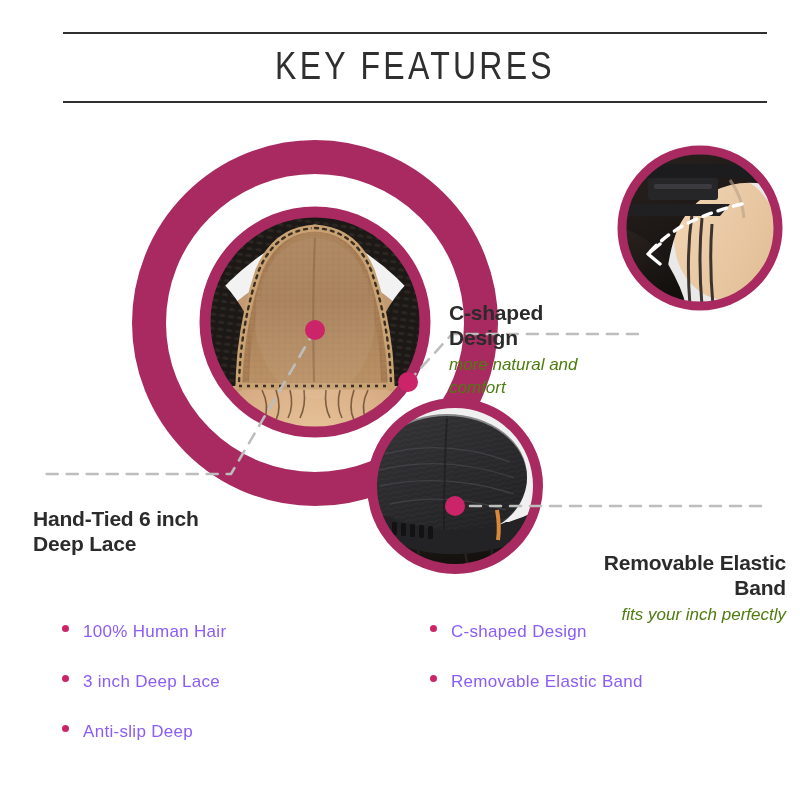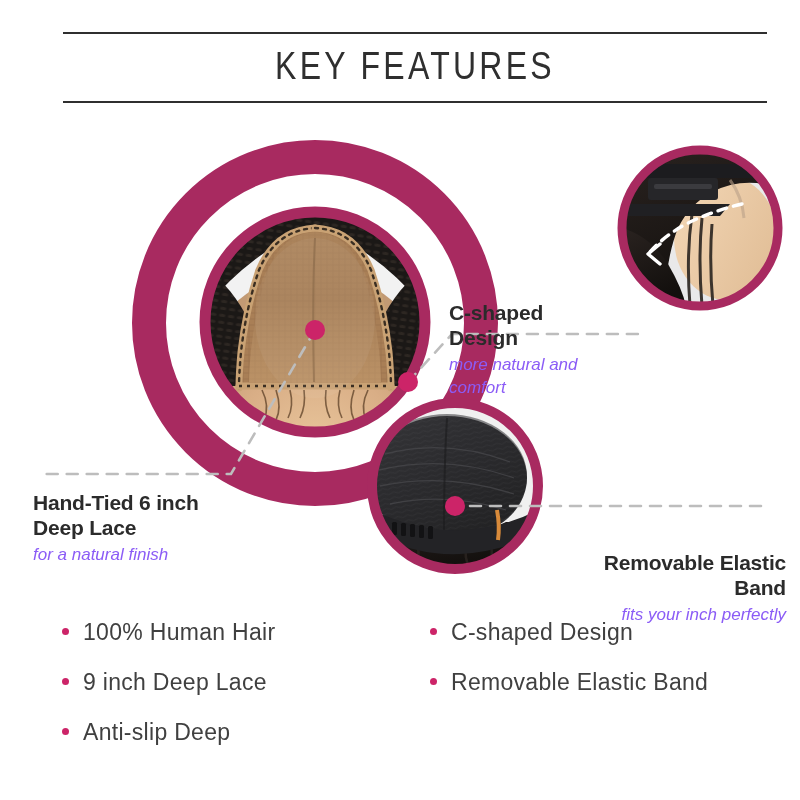--- a/index.html
+++ b/index.html
@@ -67,28 +67,28 @@
     font-size: 21px;
     font-weight: bold;
     color: #2b2b2b;
     line-height: 25px;
     letter-spacing: -0.2px;
     white-space: pre-line;
   }
   .callout .csub {
     font-size: 17px;
     font-style: italic;
-    color: #8b5cf6;
+    color: #4d7c0f;
     line-height: 23px;
     margin-top: 3px;
     white-space: pre-line;
   }
 
   .callout-cshape { left: 449px; top: 182px; width: 175px; }
-  .callout-handtied { left: 33px; top: 372px; width: 235px; }
+  .callout-handtied { left: 33px; top: 388px; width: 235px; }
   .callout-elastic  { left: 551px; top: 432px; width: 235px; text-align: right; }
 
   
   .bullets {
     position: absolute;
     top: 618px;
     width: 800px;
     height: 170px;
   }
   .bcol { position: absolute; top: 0; }
@@ -102,22 +102,22 @@
   .bdot {
     width: 7px; height: 7px;
     border-radius: 50%;
     background: #cc2468;
     margin-right: 14px;
     flex: none;
     position: relative;
     top: -5px;
   }
   .btext {
-    font-size: 23px;
-    color: #404040;
+    font-size: 17px;
+    color: #8b5cf6;
     line-height: 28px;
     letter-spacing: 0.3px;
     white-space: nowrap;
   }
 </style>
 </head>
 <body>
 
 <div class="header">
   <div class="rule rule-top"></div>
@@ -307,39 +307,38 @@
   <div class="callout callout-cshape">
     <div class="ctitle">C-shaped
 Design</div>
     <div class="csub">more natural and
 comfort</div>
   </div>
 
   <div class="callout callout-handtied">
     <div class="ctitle">Hand-Tied 6 inch
 Deep Lace</div>
-    <div class="csub">for a natural finish</div>
   </div>
 
   <div class="callout callout-elastic">
     <div class="ctitle">Removable Elastic
 Band</div>
     <div class="csub">fits your inch perfectly</div>
   </div>
 </div>
 
 <div class="bullets">
   <div class="bcol bcol-left">
     <div class="brow">
       <span class="bdot"></span>
       <span class="btext">100% Human Hair</span>
     </div>
     <div class="brow">
       <span class="bdot"></span>
-      <span class="btext">9 inch Deep Lace</span>
+      <span class="btext">3 inch Deep Lace</span>
     </div>
     <div class="brow">
       <span class="bdot"></span>
       <span class="btext">Anti-slip Deep</span>
     </div>
   </div>
 
   <div class="bcol bcol-right">
     <div class="brow">
       <span class="bdot"></span>

